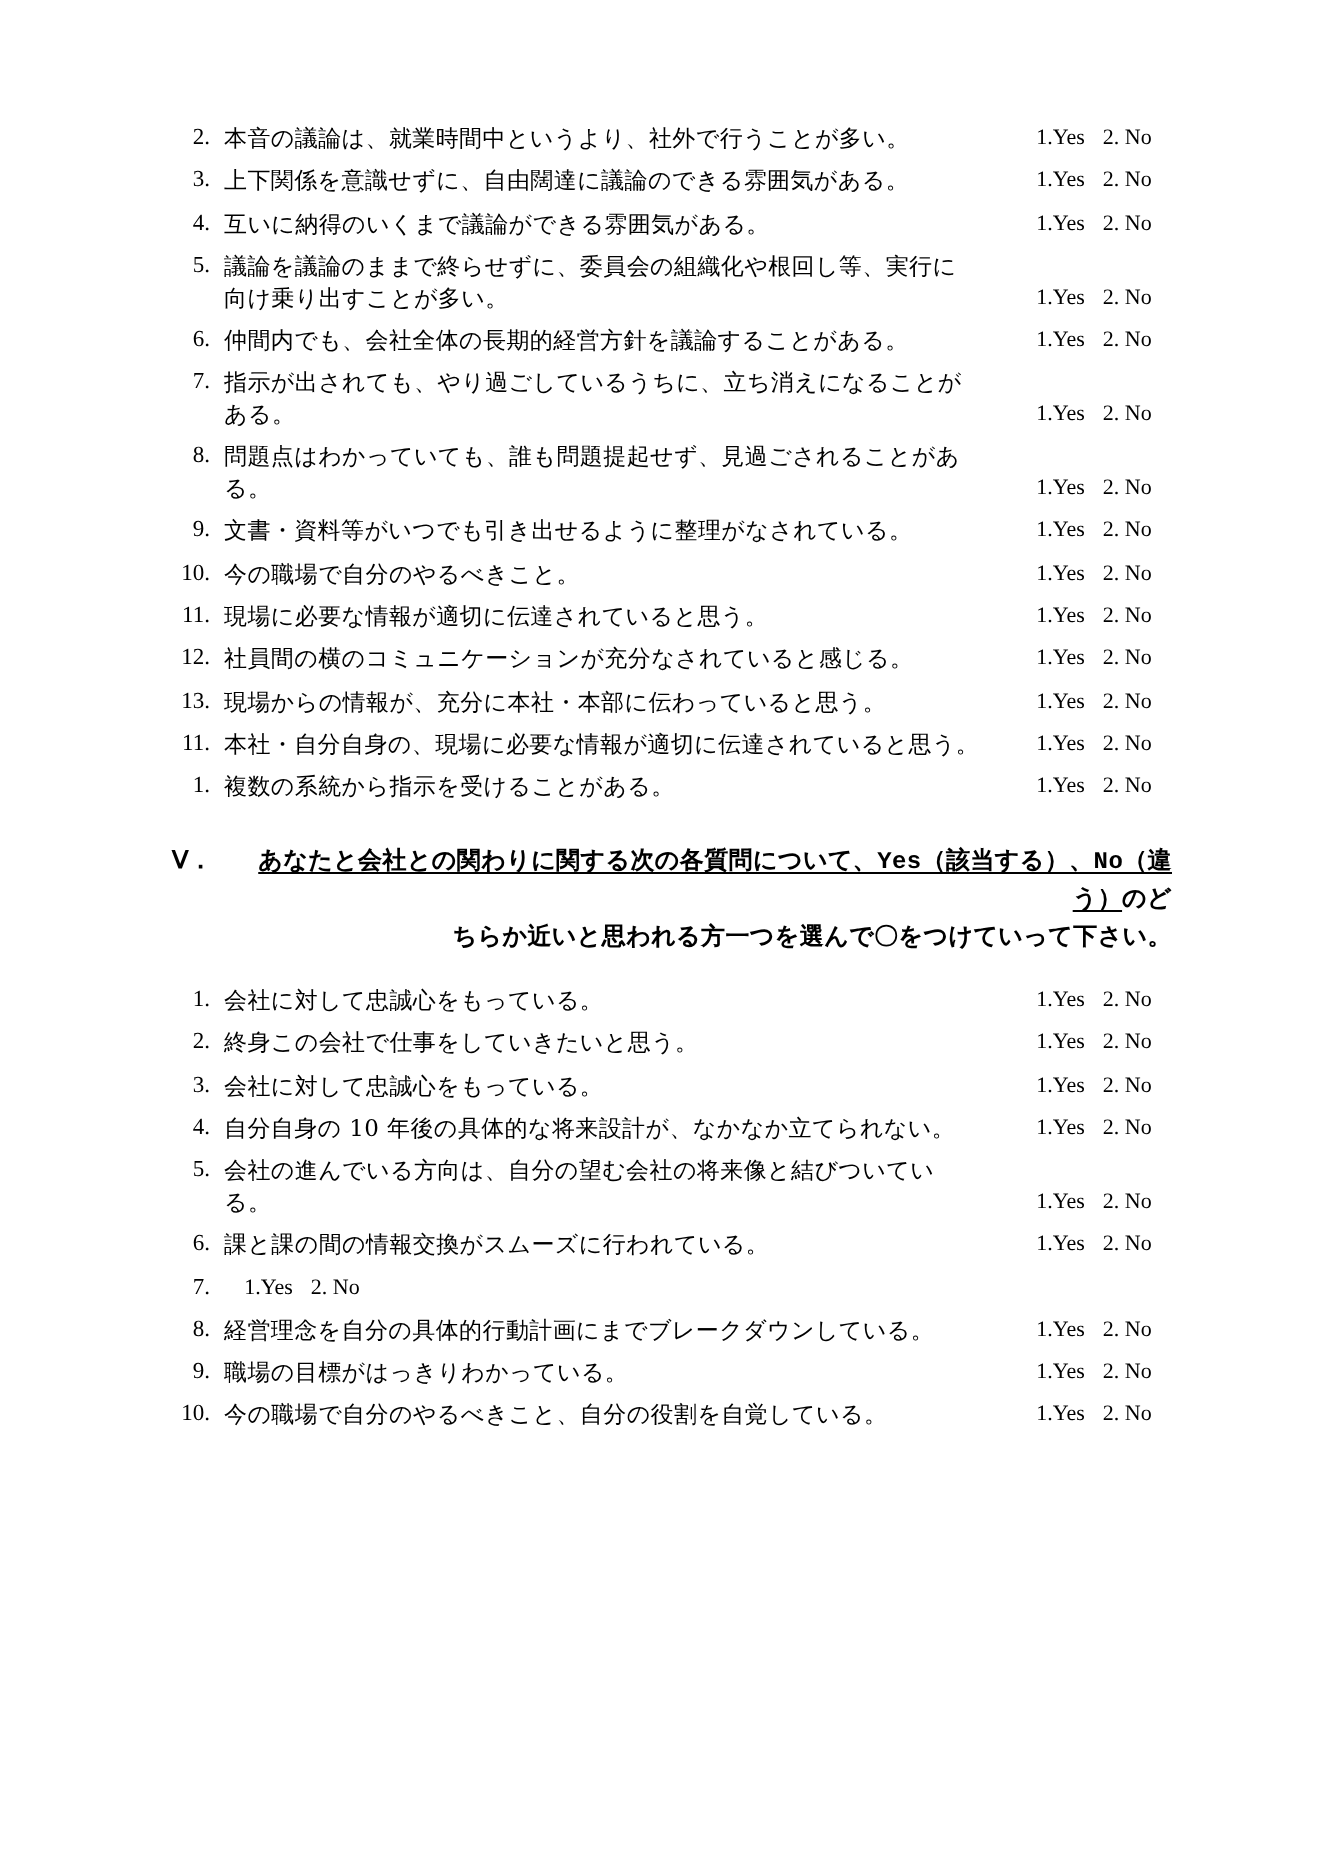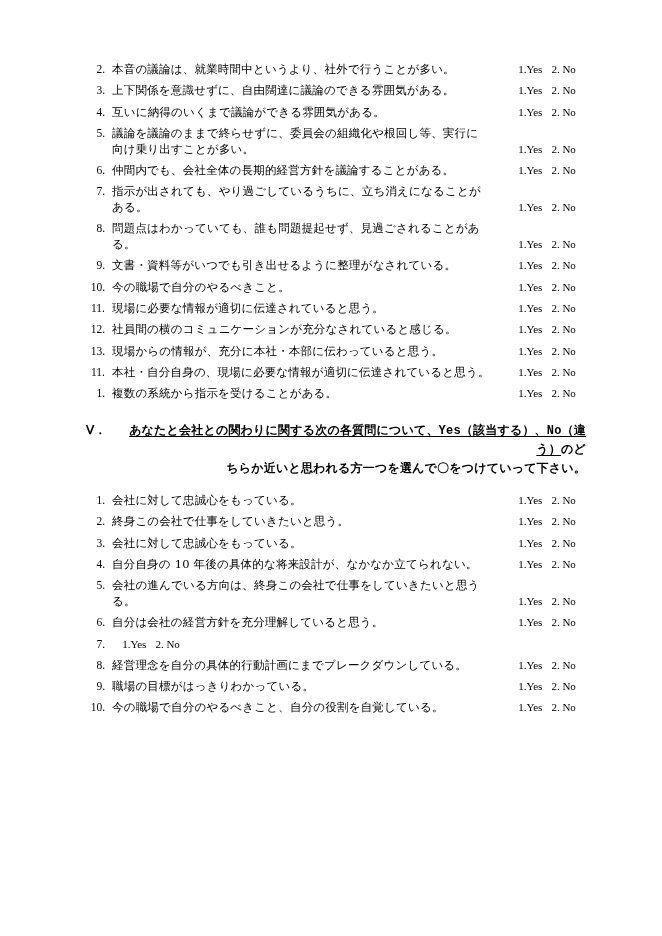--- a/index.html
+++ b/index.html
@@ -303,32 +303,32 @@
           <span>自分自身の 10 年後の具体的な将来設計が、なかなか立てられない。</span>
         </div>
         <div class="q-ans">
           <span class="yes">1.Yes</span><span class="no">2. No</span>
         </div>
       </div>
 
       <div class="q-row wrap2">
         <div class="q-num">5.</div>
         <div class="q-text">
-          <span>会社の進んでいる方向は、終身この会社で仕事をしていきたいと思う</span>
+          <span>会社の進んでいる方向は、自分の望む会社の将来像と結びついてい</span>
           <span class="l2">る。</span>
         </div>
         <div class="q-ans">
           <span class="yes">1.Yes</span><span class="no">2. No</span>
         </div>
       </div>
 
       <div class="q-row">
         <div class="q-num">6.</div>
         <div class="q-text">
-          <span>自分は会社の経営方針を充分理解していると思う。</span>
+          <span>課と課の間の情報交換がスムーズに行われている。</span>
         </div>
         <div class="q-ans">
           <span class="yes">1.Yes</span><span class="no">2. No</span>
         </div>
       </div>
 
       <div class="q-row">
         <div class="q-num">7.</div>
         <div class="q-ans">
           <span class="yes">1.Yes</span><span class="no">2. No</span>

